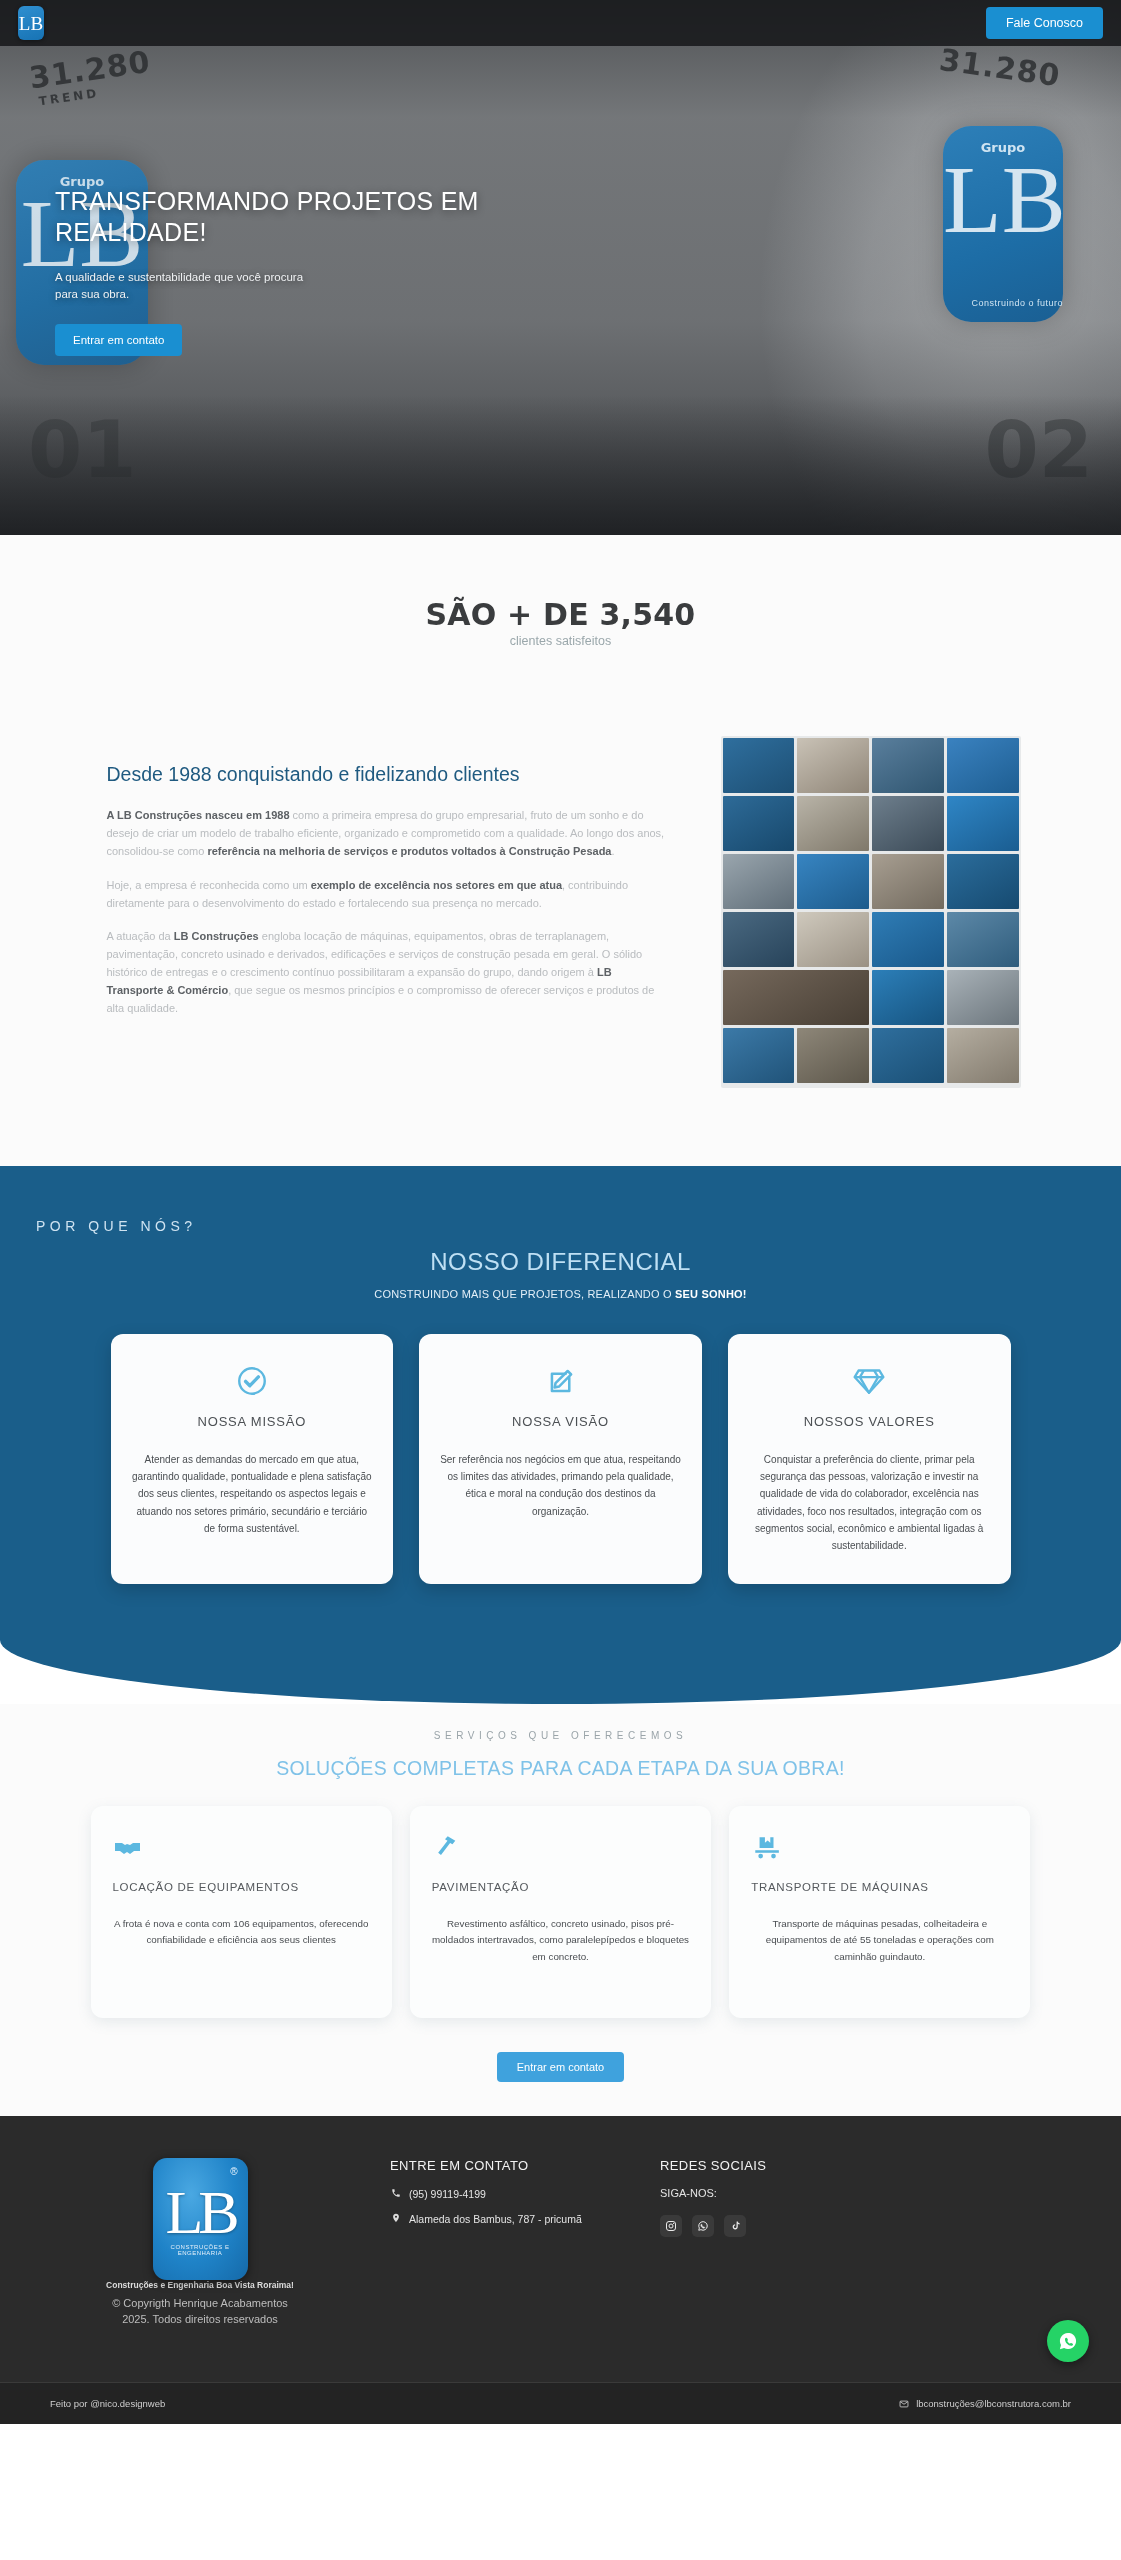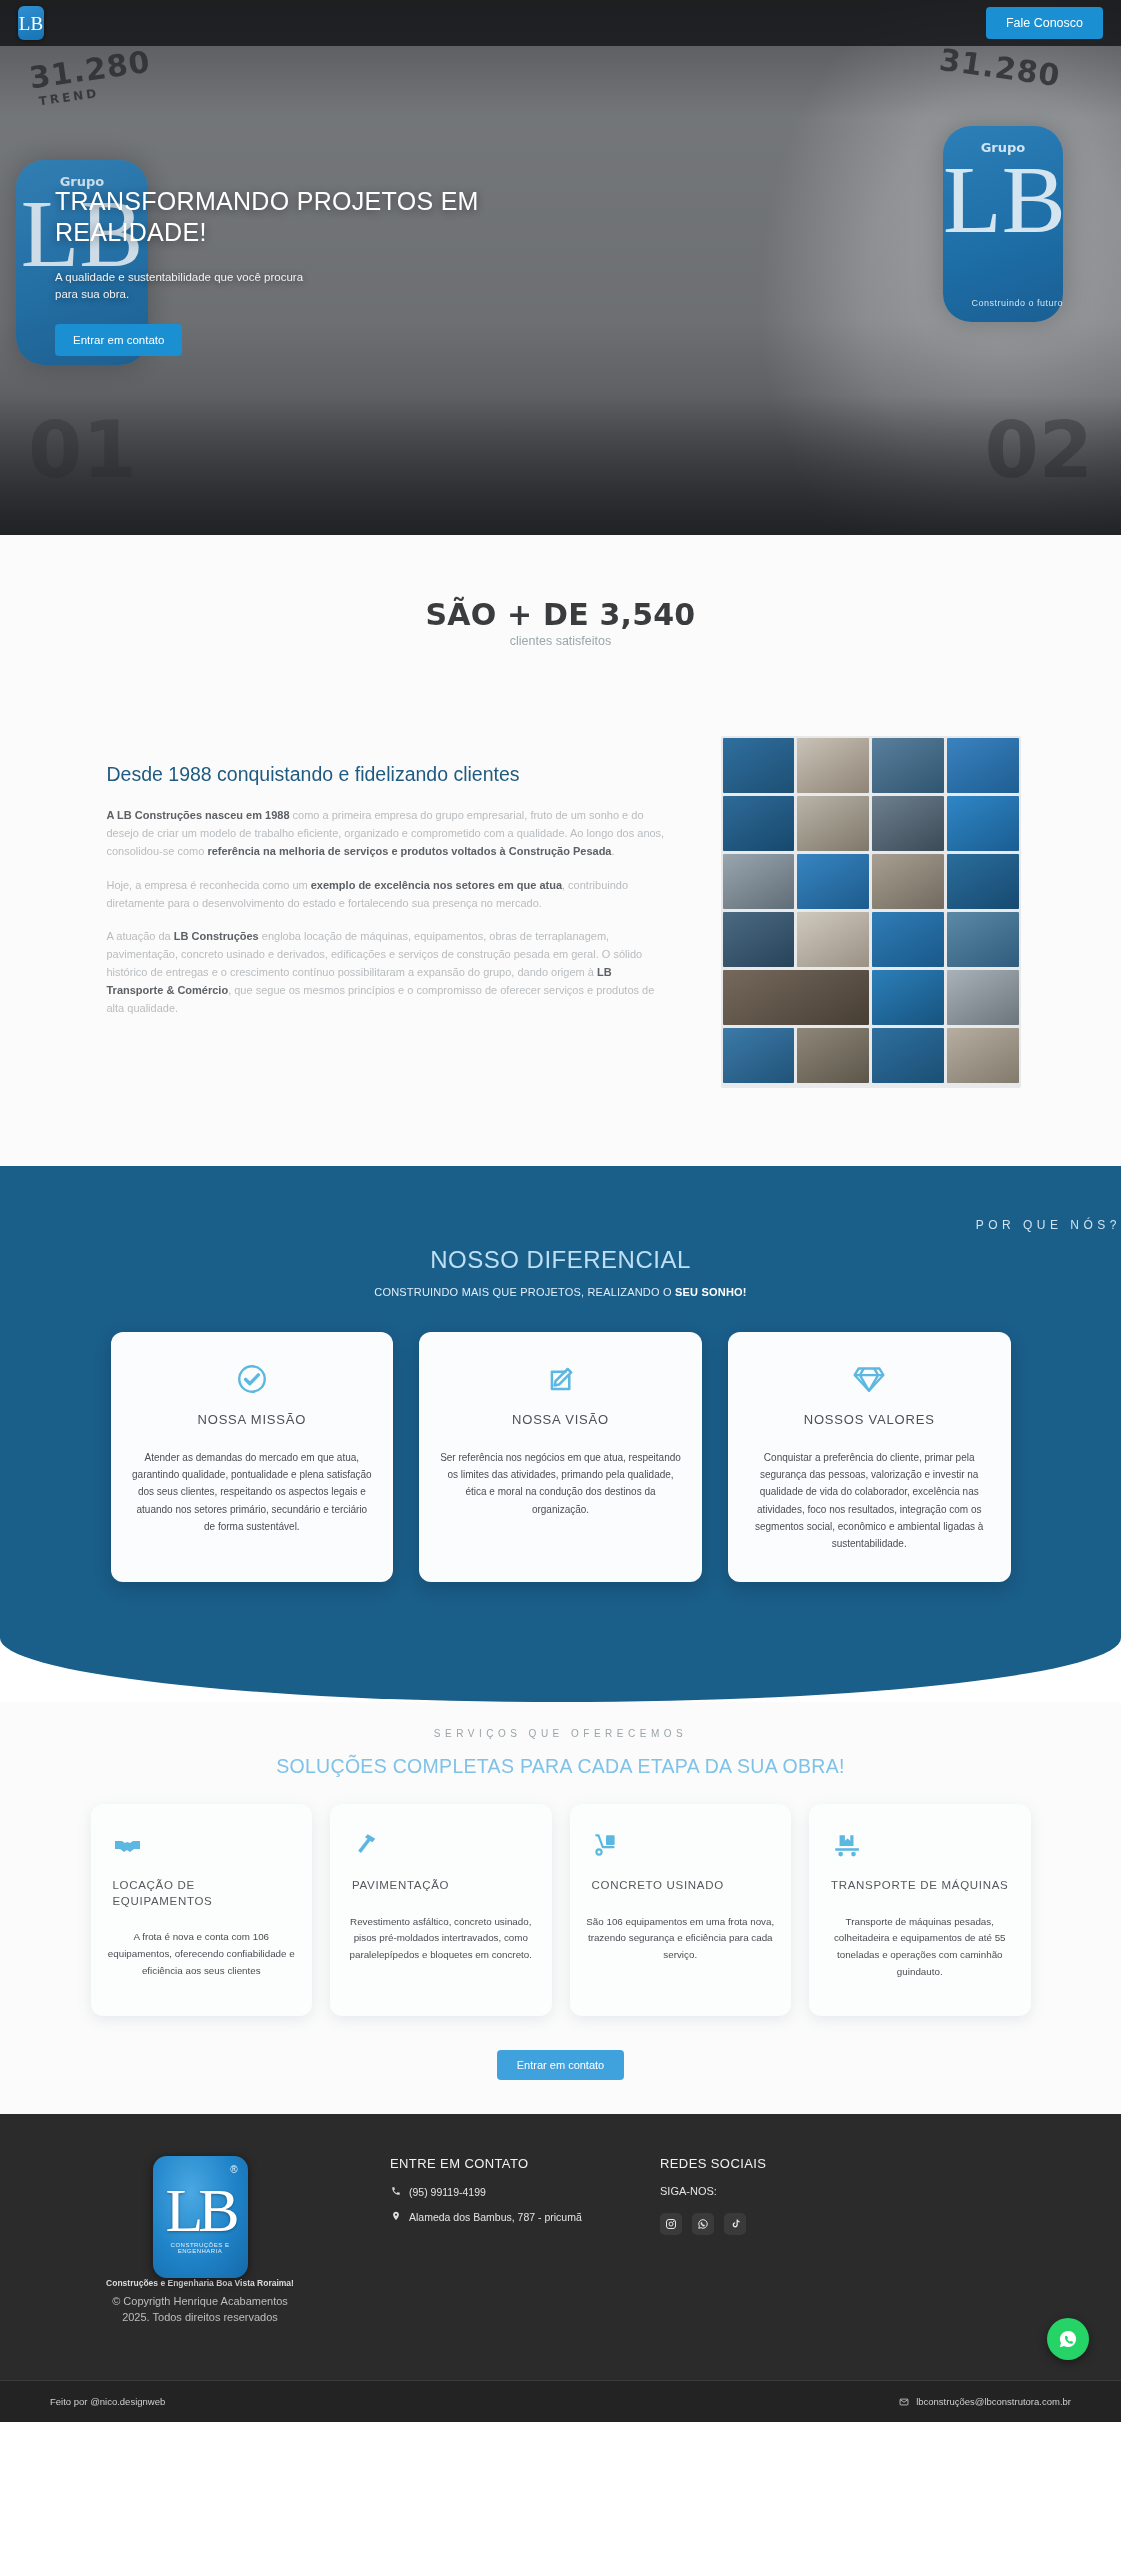--- a/index.html
+++ b/index.html
@@ -149,21 +149,21 @@
     gap:3px;background:#e7e9ea;padding:2px;
   }
   .collage i{display:block;border-radius:1px;}
 
   
   .diferencial{
     position:relative;background:#1a5e8a;padding:52px 0 120px;color:#fff;
     border-bottom-left-radius:50% 64px;border-bottom-right-radius:50% 64px;
   }
   .eyebrow{
-    text-align:right;font-size:12px;letter-spacing:4.5px;color:#cfe3f1;margin-bottom:14px;
+    text-align:left;font-size:14px;letter-spacing:4.5px;color:#cfe3f1;margin-bottom:14px;margin-left:36px;
   }
   .dif-h2{
     text-align:center;font-size:24px;font-weight:400;color:#bfe0f4;letter-spacing:.5px;
   }
   .dif-sub{
     text-align:center;font-size:11px;color:#e3eff8;margin-top:12px;letter-spacing:.2px;
   }
   .dif-sub b{font-weight:700;color:#ffffff;}
   .cards3{
     width:900px;margin:34px auto 0;display:flex;gap:26px;
@@ -416,31 +416,20 @@
     <div class="card4">
       <div class="ic">
         <svg width="26" height="26" viewBox="0 0 24 24" fill="#5cb8e0">
           <path d="M14.5 2l7 4.2-2.6 3.3-2.2-1.3-8.4 11.2-2.6-2 8.6-11.1L12 4.9z"></path>
         </svg>
       </div>
       <h3>PAVIMENTAÇÃO</h3>
       <p>Revestimento asfáltico, concreto usinado, pisos pré-moldados intertravados, como paralelepípedos e bloquetes em concreto.</p>
     </div>
 
-    <div class="card4">
-      <div class="ic">
-        <svg width="28" height="26" viewBox="0 0 26 24" fill="none" stroke="#5cb8e0" stroke-width="2" stroke-linecap="round" stroke-linejoin="round">
-          <path d="M4 3h2l4 11h10"></path>
-          <path d="M14 4h6v7h-6z" fill="#5cb8e0"></path>
-          <circle cx="6.5" cy="18.5" r="2.4"></circle>
-        </svg>
-      </div>
-      <h3>CONCRETO USINADO</h3>
-      <p>São 106 equipamentos em uma frota nova, trazendo segurança e eficiência para cada serviço.</p>
-    </div>
 
     <div class="card4">
       <div class="ic">
         <svg width="30" height="26" viewBox="0 0 28 24" fill="#5cb8e0">
           <path d="M8 3h5v5l2.5-2L18 8V3h3v10H8z"></path>
           <path d="M4 15h22v2.4H4z"></path>
           <circle cx="9" cy="20.5" r="2.2"></circle>
             <circle cx="21" cy="20.5" r="2.2"></circle>
         </svg>
       </div>

